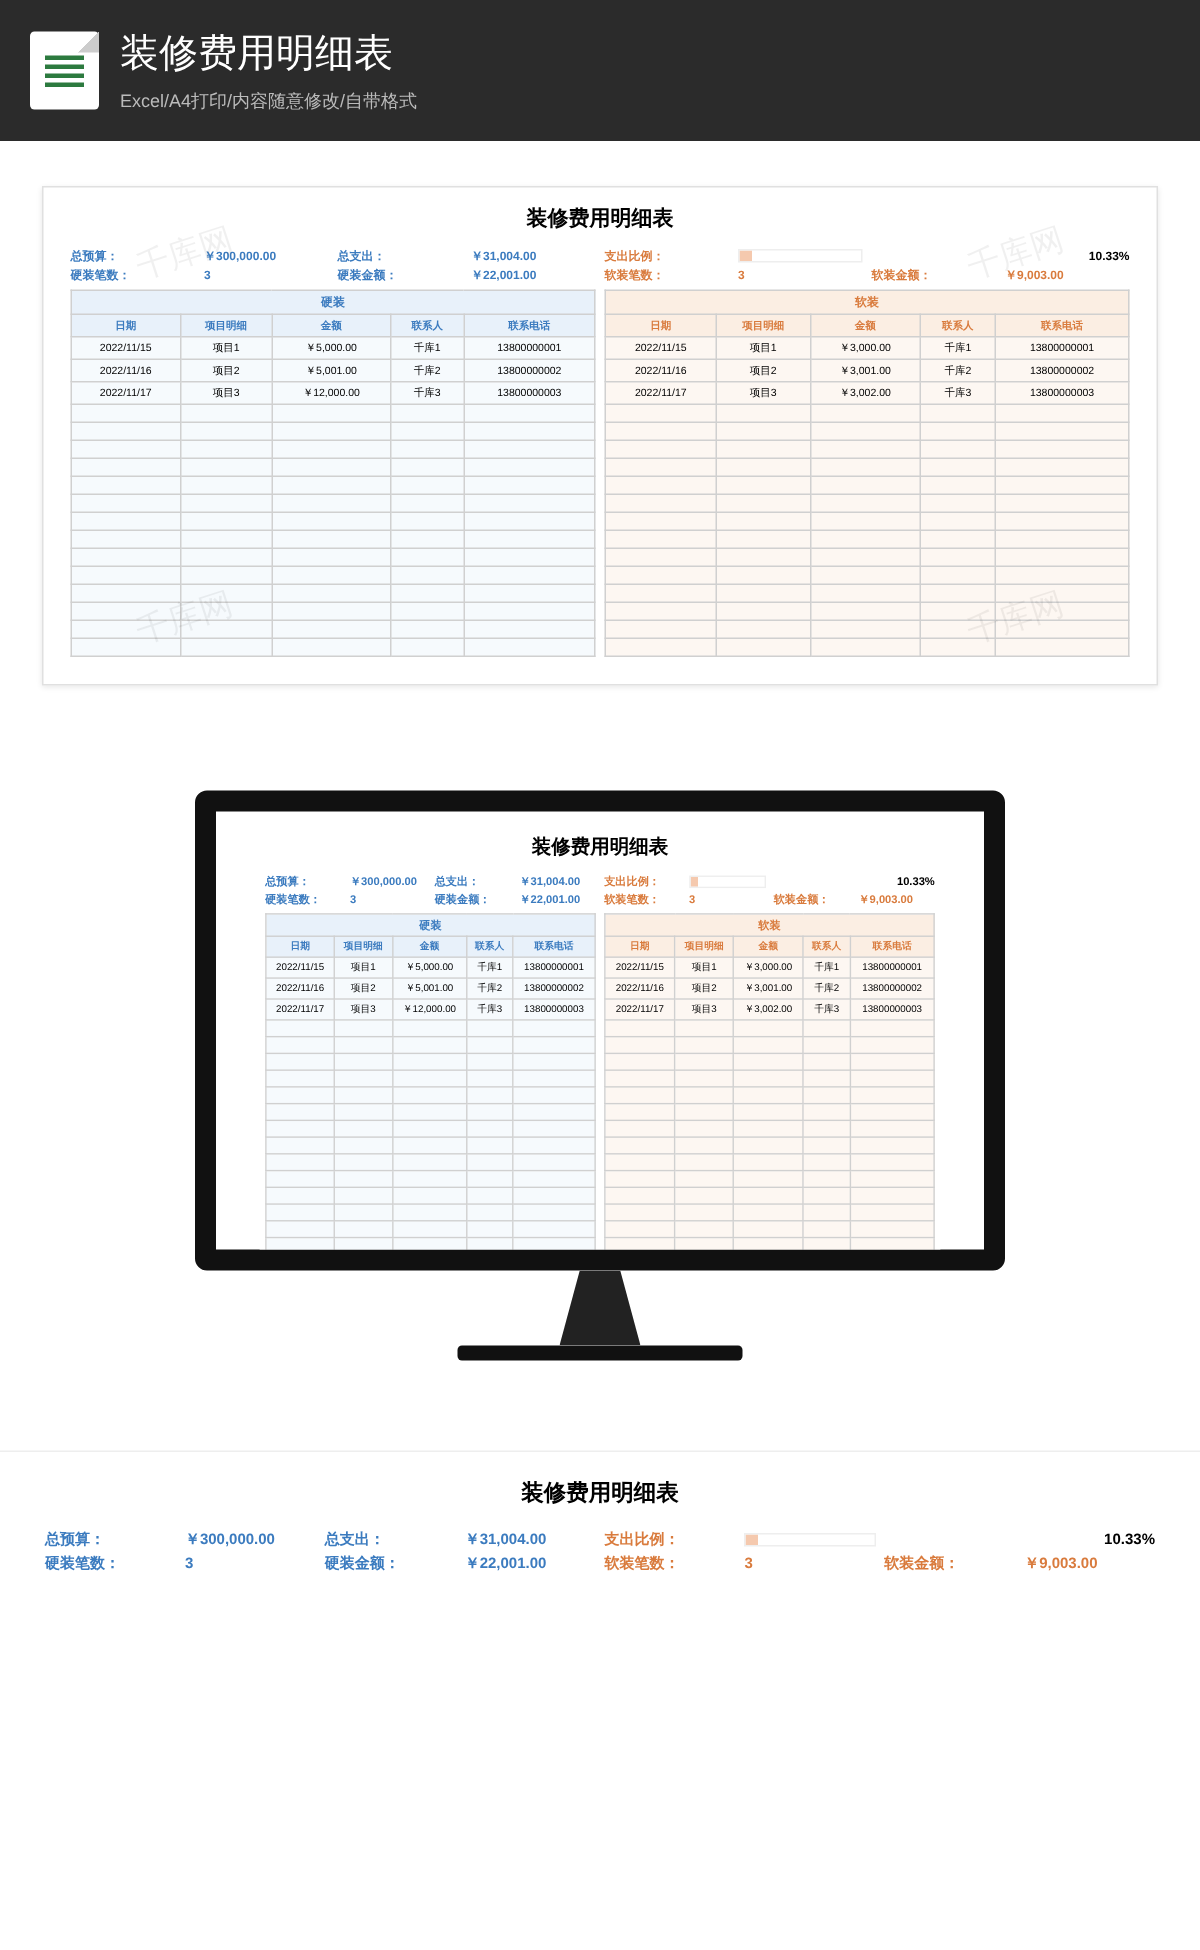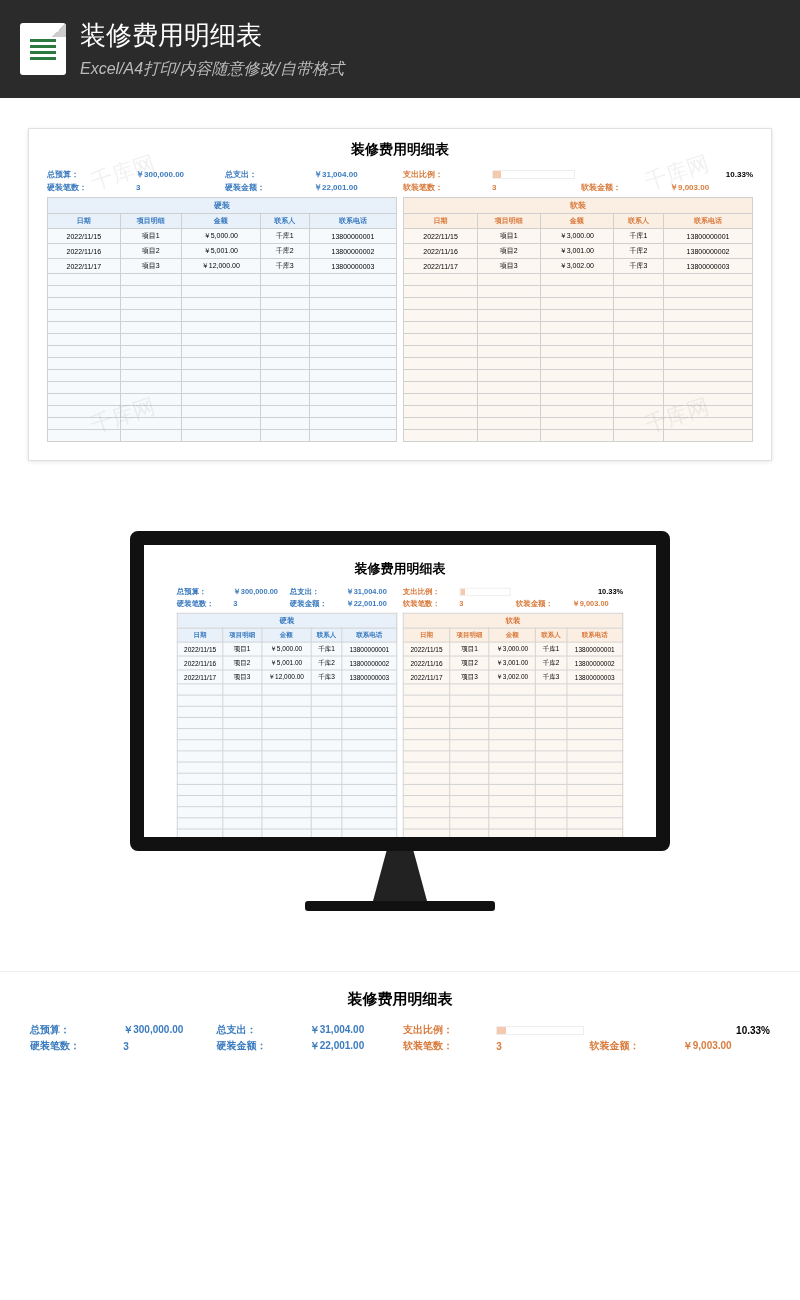--- a/index.html
+++ b/index.html
@@ -44,23 +44,22 @@
     width: 26px;
     height: 3px;
     background: #2c7a3f;
   }
   .header-text h1 {
     font-size: 26px;
     font-weight: 400;
     margin-bottom: 6px;
   }
   .header-text p {
-    font-size: 16px;
+    font-size: 12px;
     color: #bbb;
-    font-style: italic;
   }
 
   .preview-wrap {
     padding: 30px 28px;
     position: relative;
   }
   .sheet {
     background: #fff;
     border: 1px solid #e0e0e0;
     padding: 12px 18px 18px;

